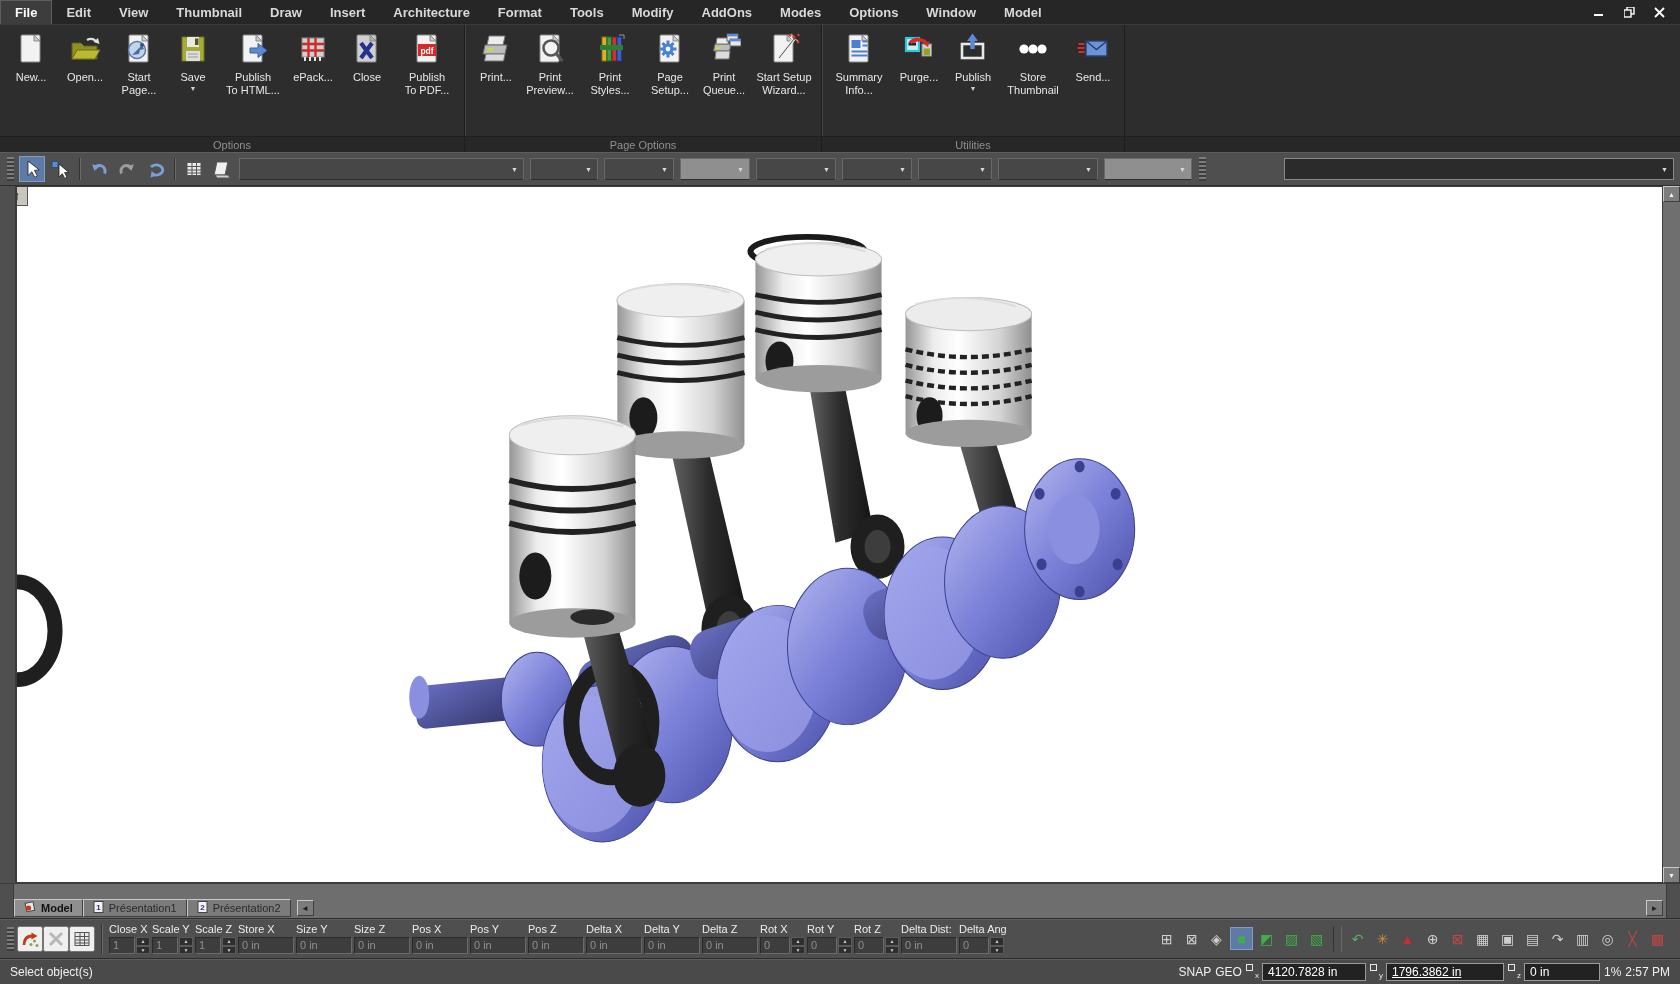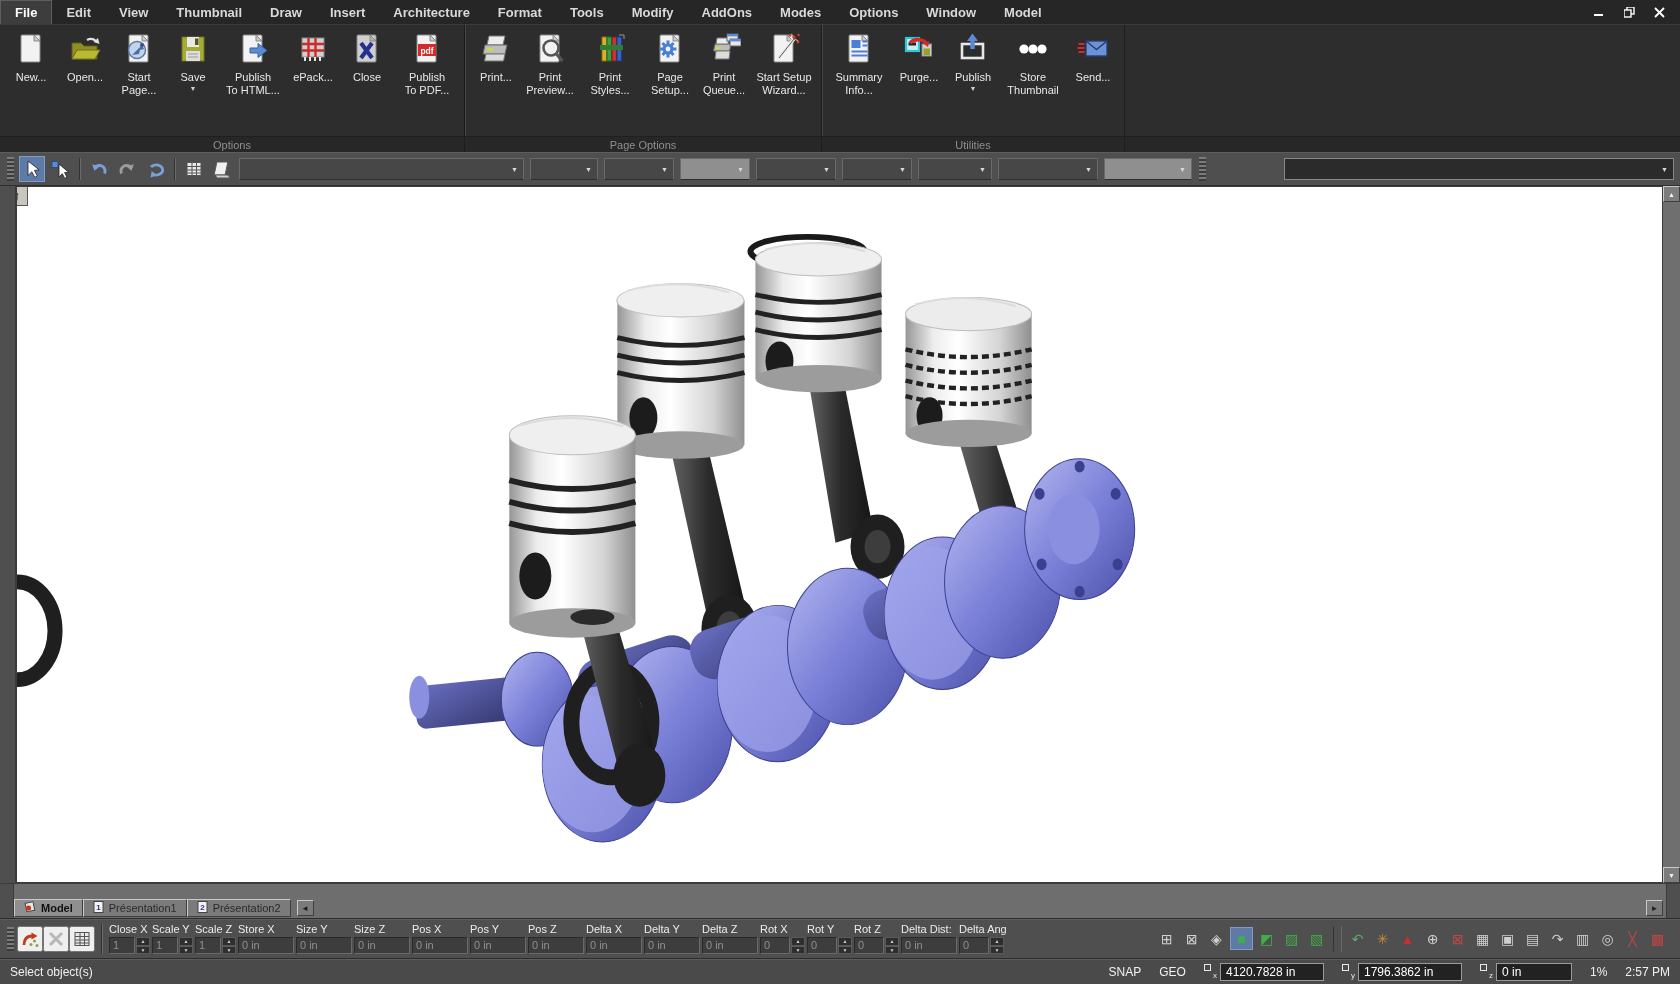--- a/index.html
+++ b/index.html
@@ -67,21 +67,21 @@
   .fbox { height:17px; background:#3d3d3d; border:1px solid; border-color:#2a2a2a #6a6a6a #6a6a6a #2a2a2a; color:#8f8f8f; font-size:11px; padding:1px 3px 0 3px; overflow:hidden; }
   .spin { width:14px; display:flex; flex-direction:column; margin-left:1px; }
   .spin span { flex:1; background:#2e2e2e; border:1px solid #5a5a5a; color:#cfcfcf; font-size:5px; display:flex; align-items:center; justify-content:center; }
   .iicons { margin-left:auto; display:flex; align-items:center; padding-right:6px; }
   .sel-icon { width:23px; height:23px; margin:0 1px; display:flex; align-items:center; justify-content:center; font-size:14px; border:1px solid transparent; }
   .sel-icon.active { background:#5d7ba6; border-color:#7e9cc6; }
   .sel-icon.sep { width:8px; border-left:1px solid #333; box-shadow:1px 0 0 #6a6a6a; height:26px; margin:0 4px; }
 
   
   .statusbar { height:26px; background:#4a4a4a; border-top:1px solid #2c2c2c; box-shadow:0 1px 0 #5d5d5d inset; display:flex; align-items:center; padding:0 10px; font-size:12px; color:#f0f0f0; flex:0 0 auto; }
-  .sb-right { margin-left:auto; display:flex; align-items:center; gap:18px; }
+  .sb-right { margin-left:auto; display:flex; align-items:center; gap:4px; }
   .sb-toggle { font-size:12px; color:#f0f0f0; }
   .coord { display:flex; align-items:center; gap:3px; }
   .coord-box { height:18px; background:#222; border:1px solid #9a9a9a; color:#fff; font-size:12px; padding:1px 5px 0 5px; }
   .coord-ic { position:relative; width:13px; height:15px; }
   .coord-ic .sq { position:absolute; left:0; top:0; width:7px; height:7px; border:1px solid #e8e8e8; }
   .coord-ic .lt { position:absolute; right:0; bottom:-1px; font-size:8px; color:#e8e8e8; }
 </style>
 </head>
 <body>
 
@@ -803,21 +803,21 @@
             <span class="sq"></span>
             <span class="lt">x</span>
           </span>
         <span class="coord-box" style="width:104px;">4120.7828 in</span>
       </span>
       <span class="coord">
         <span class="coord-ic">
             <span class="sq"></span>
             <span class="lt">y</span>
           </span>
-        <span class="coord-box" style="width:104px;">1796.3862 in</span>
+        <span class="coord-box" style="width:118px;text-decoration:underline;">1796.3862 in</span>
       </span>
       <span class="coord">
         <span class="coord-ic">
             <span class="sq"></span>
             <span class="lt">z</span>
           </span>
         <span class="coord-box" style="width:76px;">0 in</span>
       </span>
       <span>1%</span>
       <span>2:57 PM</span>

